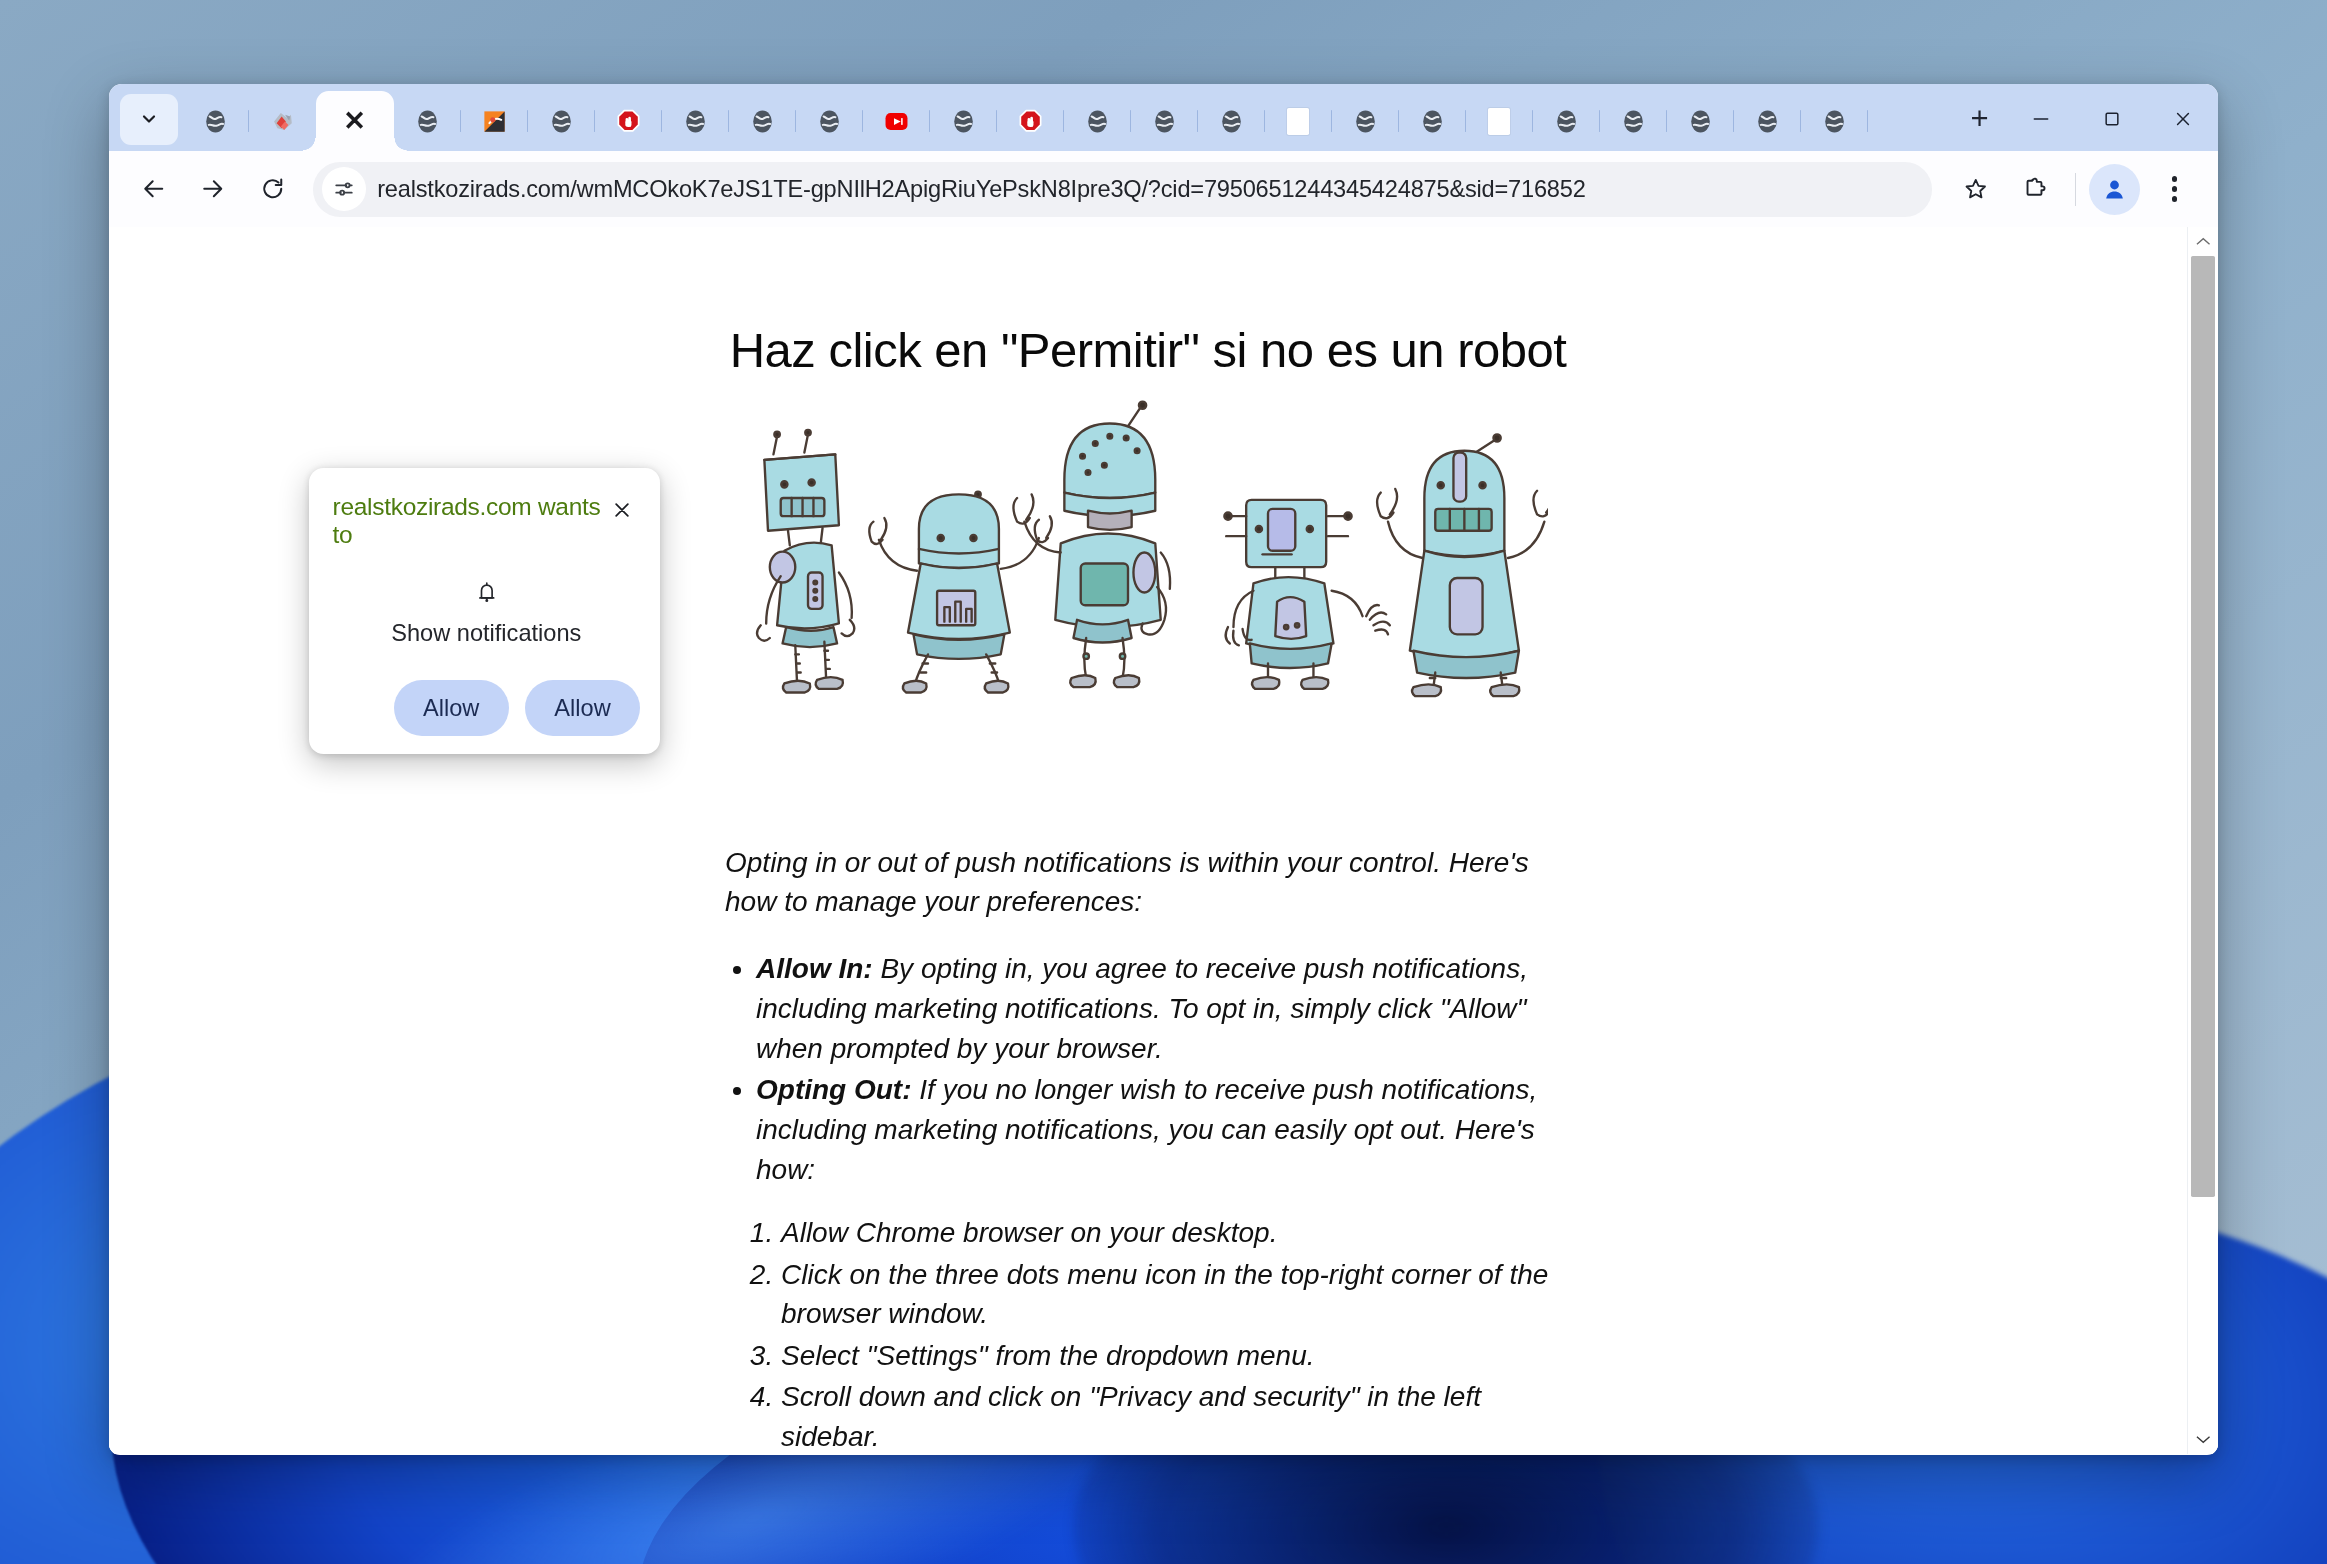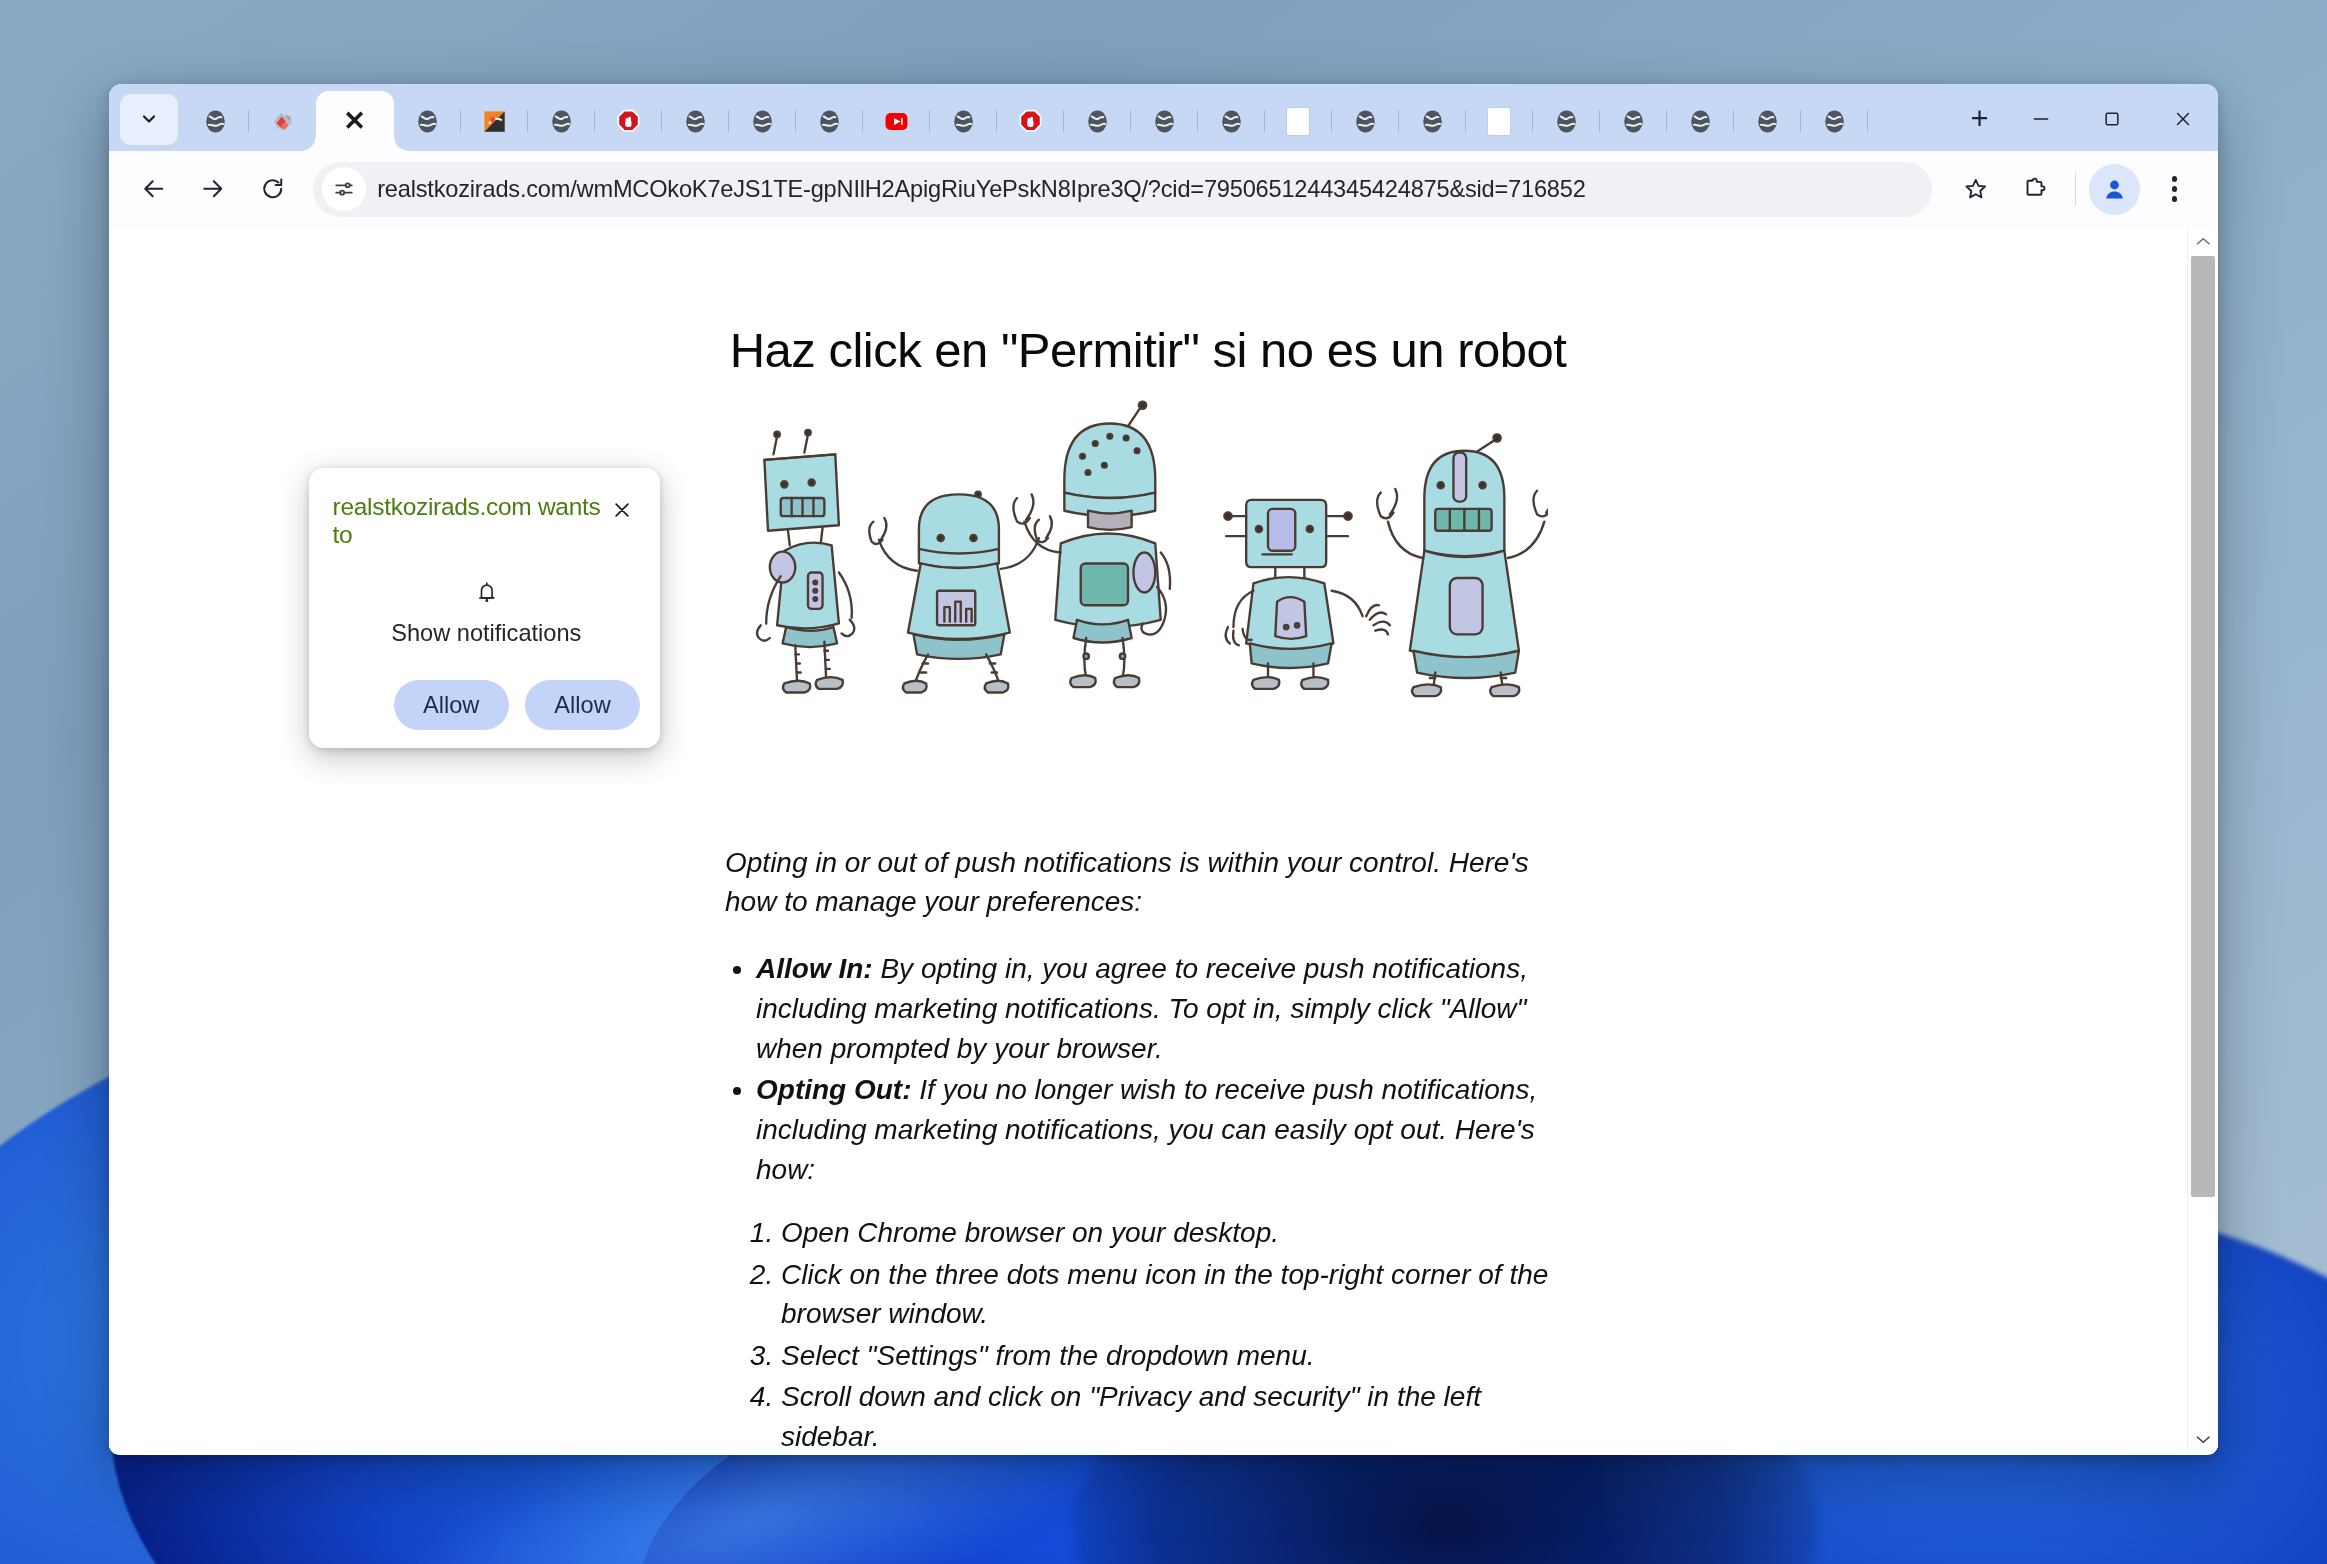--- a/index.html
+++ b/index.html
@@ -405,21 +405,21 @@
     color: #24262b;
   }
   #perm-actions {
     display: flex;
     justify-content: flex-end;
     gap: 16.4px;
     margin-top: 33px;
   }
   .perm-btn {
     min-width: 115px;
-    height: 50px;
+    height: 56px;
     border-radius: 28px;
     background: #c3d4f8;
     color: #1b2a52;
     font-size: 23.6px;
     font-family: "Liberation Sans", sans-serif;
     border: none;
     display: flex;
     align-items: center;
     justify-content: center;
     padding: 0 23.6px;
@@ -896,21 +896,21 @@
             <p class="lead">Opting in or out of push notifications is within your control. Here's how to manage your preferences:</p>
             <ul>
               <li>
                 <b>Allow In:</b><span> By opting in, you agree to receive push notifications, including marketing notifications. To opt in, simply click "Allow" when prompted by your browser.</span>
               </li>
               <li>
                 <b>Opting Out:</b><span> If you no longer wish to receive push notifications, including marketing notifications, you can easily opt out. Here's how:</span>
               </li>
             </ul>
             <ol>
-              <li>Open Chrome browser on your desktop.</li>
+              <li>Allow Chrome browser on your desktop.</li>
               <li>Click on the three dots menu icon in the top-right corner of the browser window.</li>
               <li>Select "Settings" from the dropdown menu.</li>
               <li>Scroll down and click on "Privacy and security" in the left sidebar.</li>
 
             </ol>
           </div>
         </div>
       </div>
 
       <div id="scrollbar">

